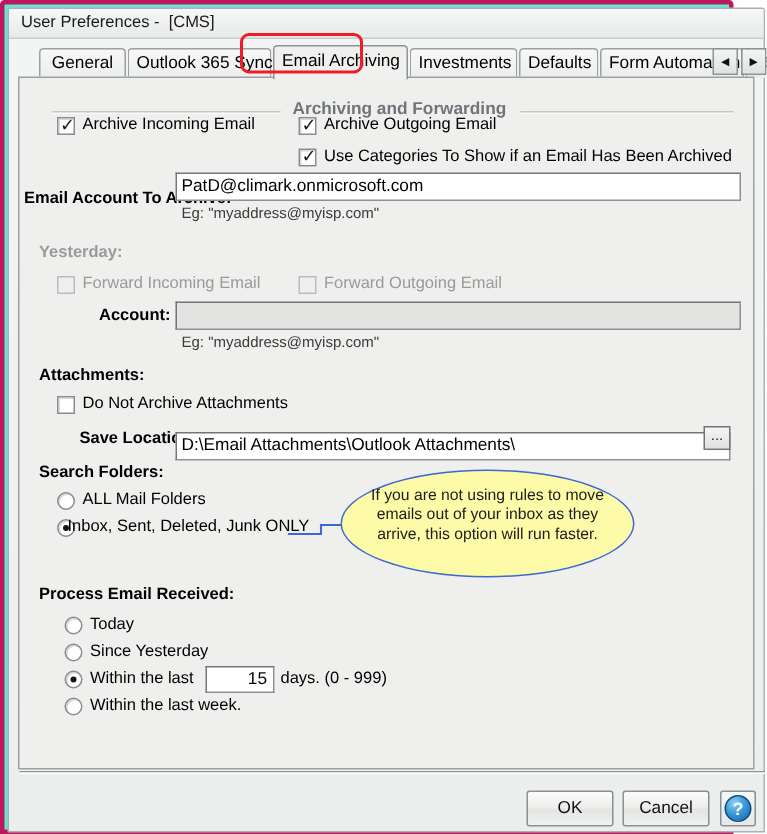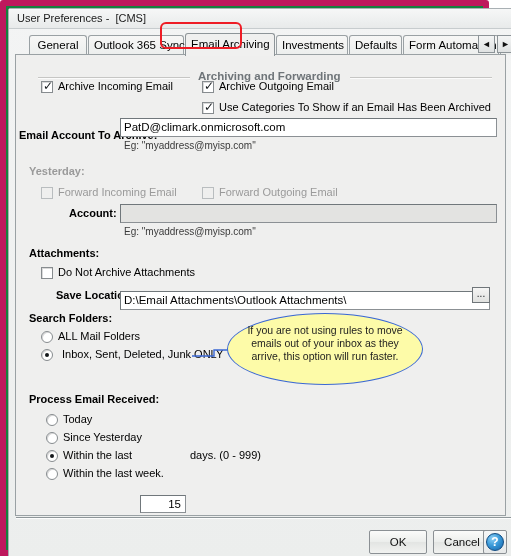--- a/index.html
+++ b/index.html
@@ -14,22 +14,22 @@
     overflow: hidden;
     position: relative;
   }
 
   
   #window {
     position: absolute;
     left: 0; top: 0;
     width: 489px; height: 556px;
     box-sizing: border-box;
-    background: #15803d;
-    border: 6px solid #be185d;
+    background: #5eead4;
+    border: 3px solid #be185d;
     border-radius: 3px 3px 0 0;
   }
   #window-inner {
     position: absolute;
     left: 2px; top: 2px;
     width: 505px; height: 550px;
     box-sizing: border-box;
     background: linear-gradient(180deg,#f3f4f4 0%, #eceeed 100%);
     border: 1px solid #a9b0b4;
     border-radius: 2px 2px 0 0;
@@ -169,21 +169,21 @@
     border-top-color: #70777b;
     border-left-color: #70777b;
     font-size: 11.5px;
     color: #000;
     line-height: 17px;
     padding: 0 3px;
     white-space: nowrap;
     overflow: hidden;
   }
   .tinput.disabled { background: #e3e3e1; }
-  .tinput.rightal  { text-align: right; padding-right: 4px; margin-top: 48px; }
+  .tinput.rightal  { text-align: right; padding-right: 4px; }
 
   .browse-btn {
     position: absolute;
     box-sizing: border-box;
     width: 18px; height: 16px;
     background: linear-gradient(180deg,#f5f5f4 0%,#e0e1df 100%);
     border: 1px solid #6f7579;
     font-size: 10px;
     line-height: 11px;
     text-align: center;
@@ -194,21 +194,20 @@
   .btn {
     position: absolute;
     box-sizing: border-box;
     background: linear-gradient(180deg,#fbfbfa 0%, #eceeec 48%, #e3e5e3 52%, #f1f2f0 100%);
     border: 1px solid #8b9094;
     border-radius: 2px;
     font-size: 11.5px;
     color: #111;
     text-align: center;
     line-height: 22px;
-    margin-left: 15px;
   }
   #help-button {
     position: absolute;
     box-sizing: border-box;
     background: linear-gradient(180deg,#f6f7f7 0%,#e6e8e8 100%);
     border: 1px solid #8b9094;
     border-radius: 2px;
   }
   #help-button .orb {
     position: absolute;
@@ -342,21 +341,21 @@
       <div class="browse-btn" style="left:456px; top:232px;">...</div>
 
       <div class="lbl lbl-bold" style="left:13px; top:257px;">Search Folders:</div>
 
       <div class="rb" style="left:25px; top:276px;"></div>
       <div class="lbl" style="left:42px; top:275px;">ALL Mail Folders</div>
 
       <div class="rb" style="left:25px; top:294px;">
         <span class="dot"></span>
       </div>
-      <div class="lbl" style="left:46px; top:293px;">Inbox, Sent, Deleted, Junk ONLY</div>
+      <div class="lbl" style="left:32px; top:293px;">Inbox, Sent, Deleted, Junk ONLY</div>
 
       <div class="lbl lbl-bold" style="left:13px; top:338px;">Process Email Received:</div>
 
       <div class="rb" style="left:30px; top:359px;"></div>
       <div class="lbl" style="left:47px; top:358px;">Today</div>
 
       <div class="rb" style="left:30px; top:377px;"></div>
       <div class="lbl" style="left:47px; top:376px;">Since Yesterday</div>
 
       <div class="rb" style="left:30px; top:395px;">

